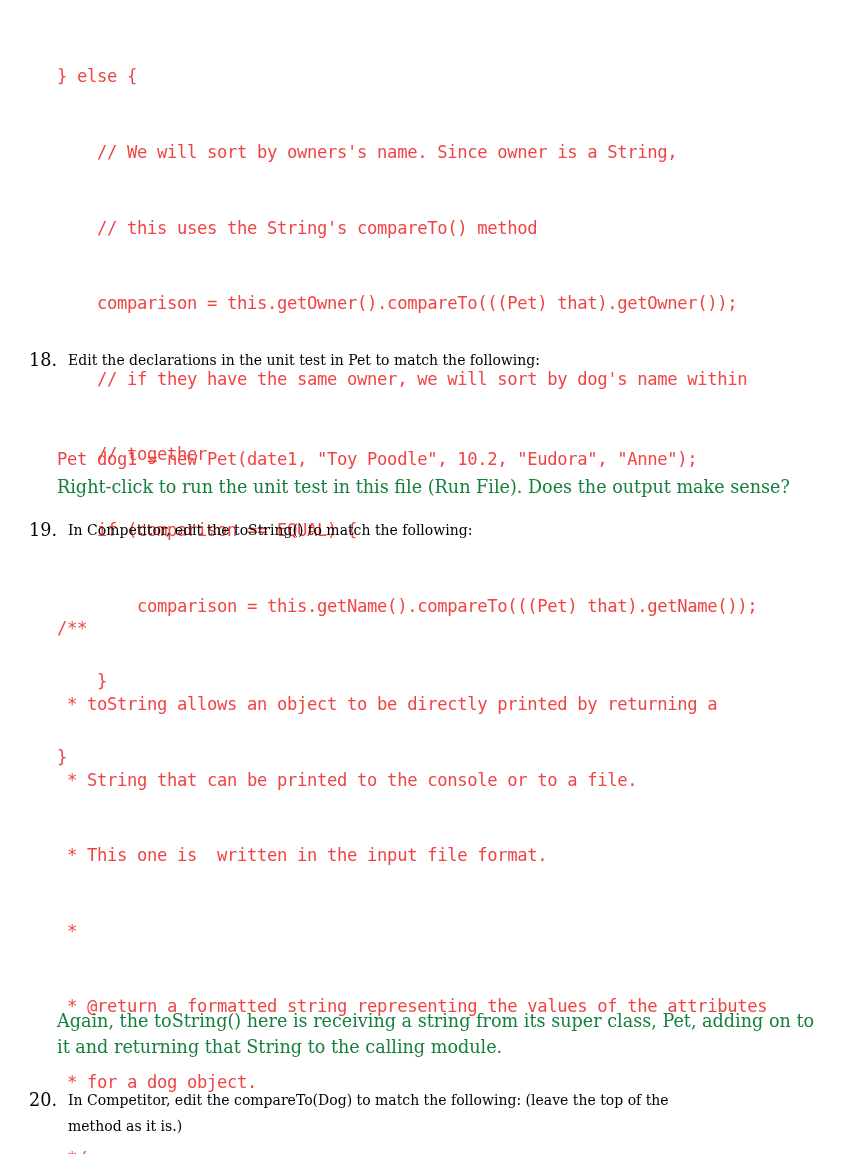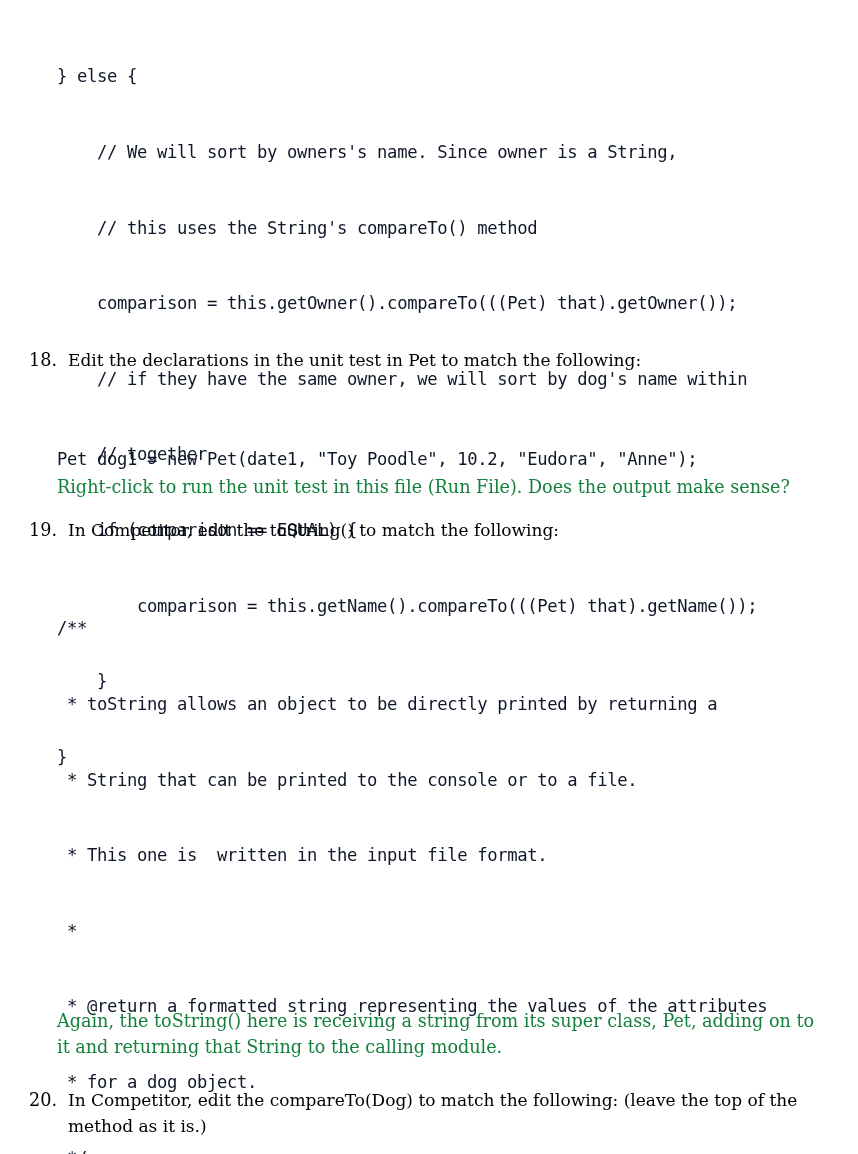--- a/index.html
+++ b/index.html
@@ -23,21 +23,21 @@
     height: 1154px;
     box-sizing: border-box;
   }
 
   
   .code {
     font-family: "DejaVu Sans Mono", "Liberation Mono", monospace;
     font-size: 17.2px;
     line-height: 25.2px;
     white-space: pre;
-    color: #0f172a;
+    color: #ef4444;
     letter-spacing: -0.02em;
   }
   .code-line {
     white-space: pre;
     min-height: 25.2px;
   }
 
   
   .prose {
     font-family: "DejaVu Serif", "Liberation Serif", serif;
@@ -57,21 +57,21 @@
     top: 0;
     width: 46px;
     text-align: right;
     font-family: "DejaVu Serif", "Liberation Serif", serif;
     font-size: 17.6px;
     line-height: 26px;
   }
   .item-body {
     margin-left: 57px;
     font-family: "DejaVu Serif", "Liberation Serif", serif;
-    font-size: 17px;
+    font-size: 14px;
     line-height: 26px;
   }
 
   .abs { position: absolute; }
 </style>
 </head>
 <body>
 
 <div class="page">
 

